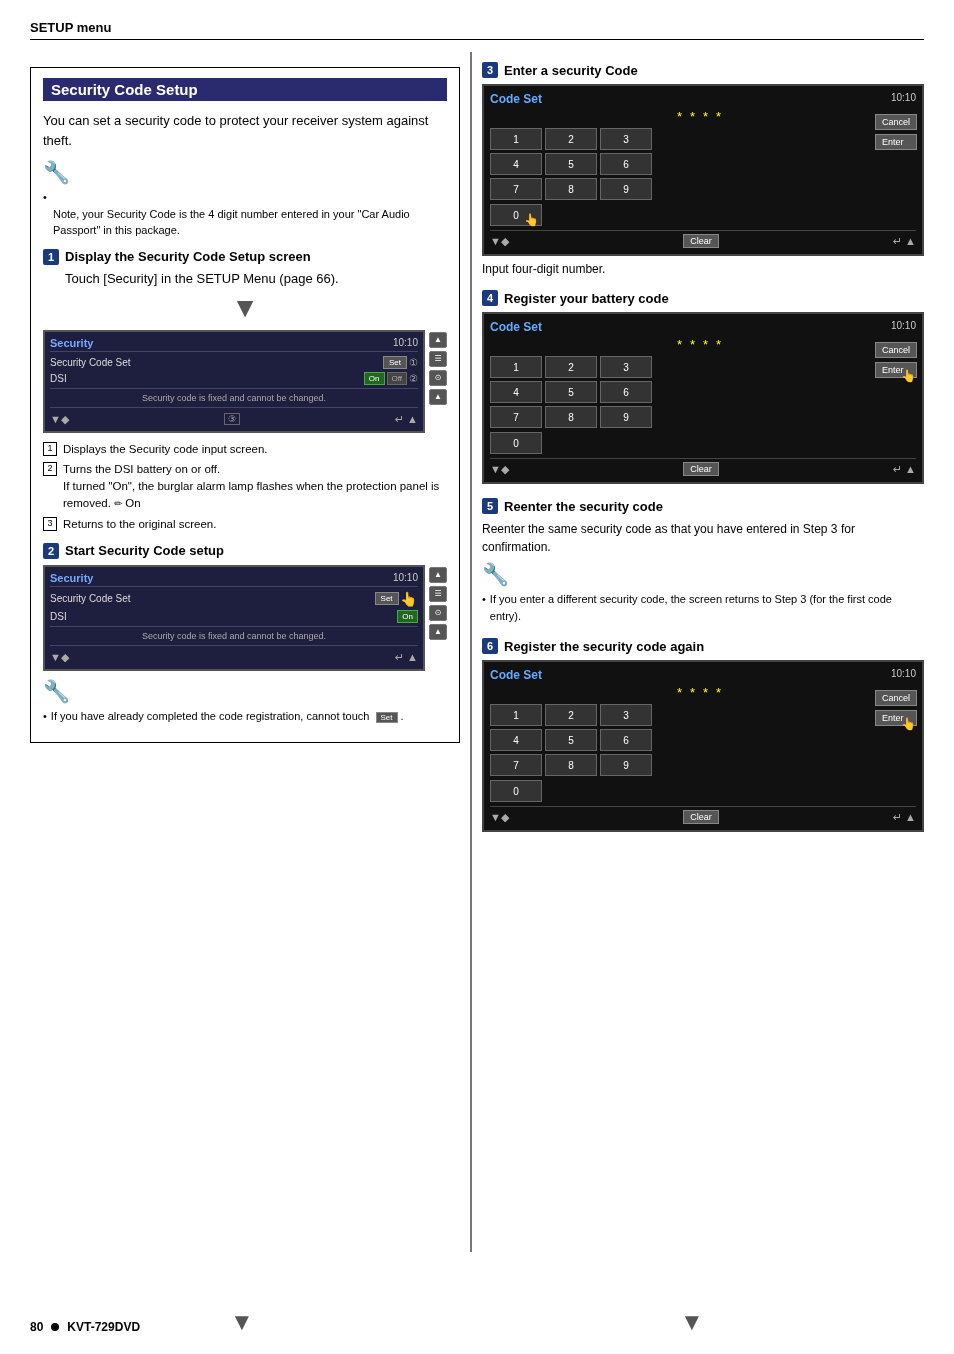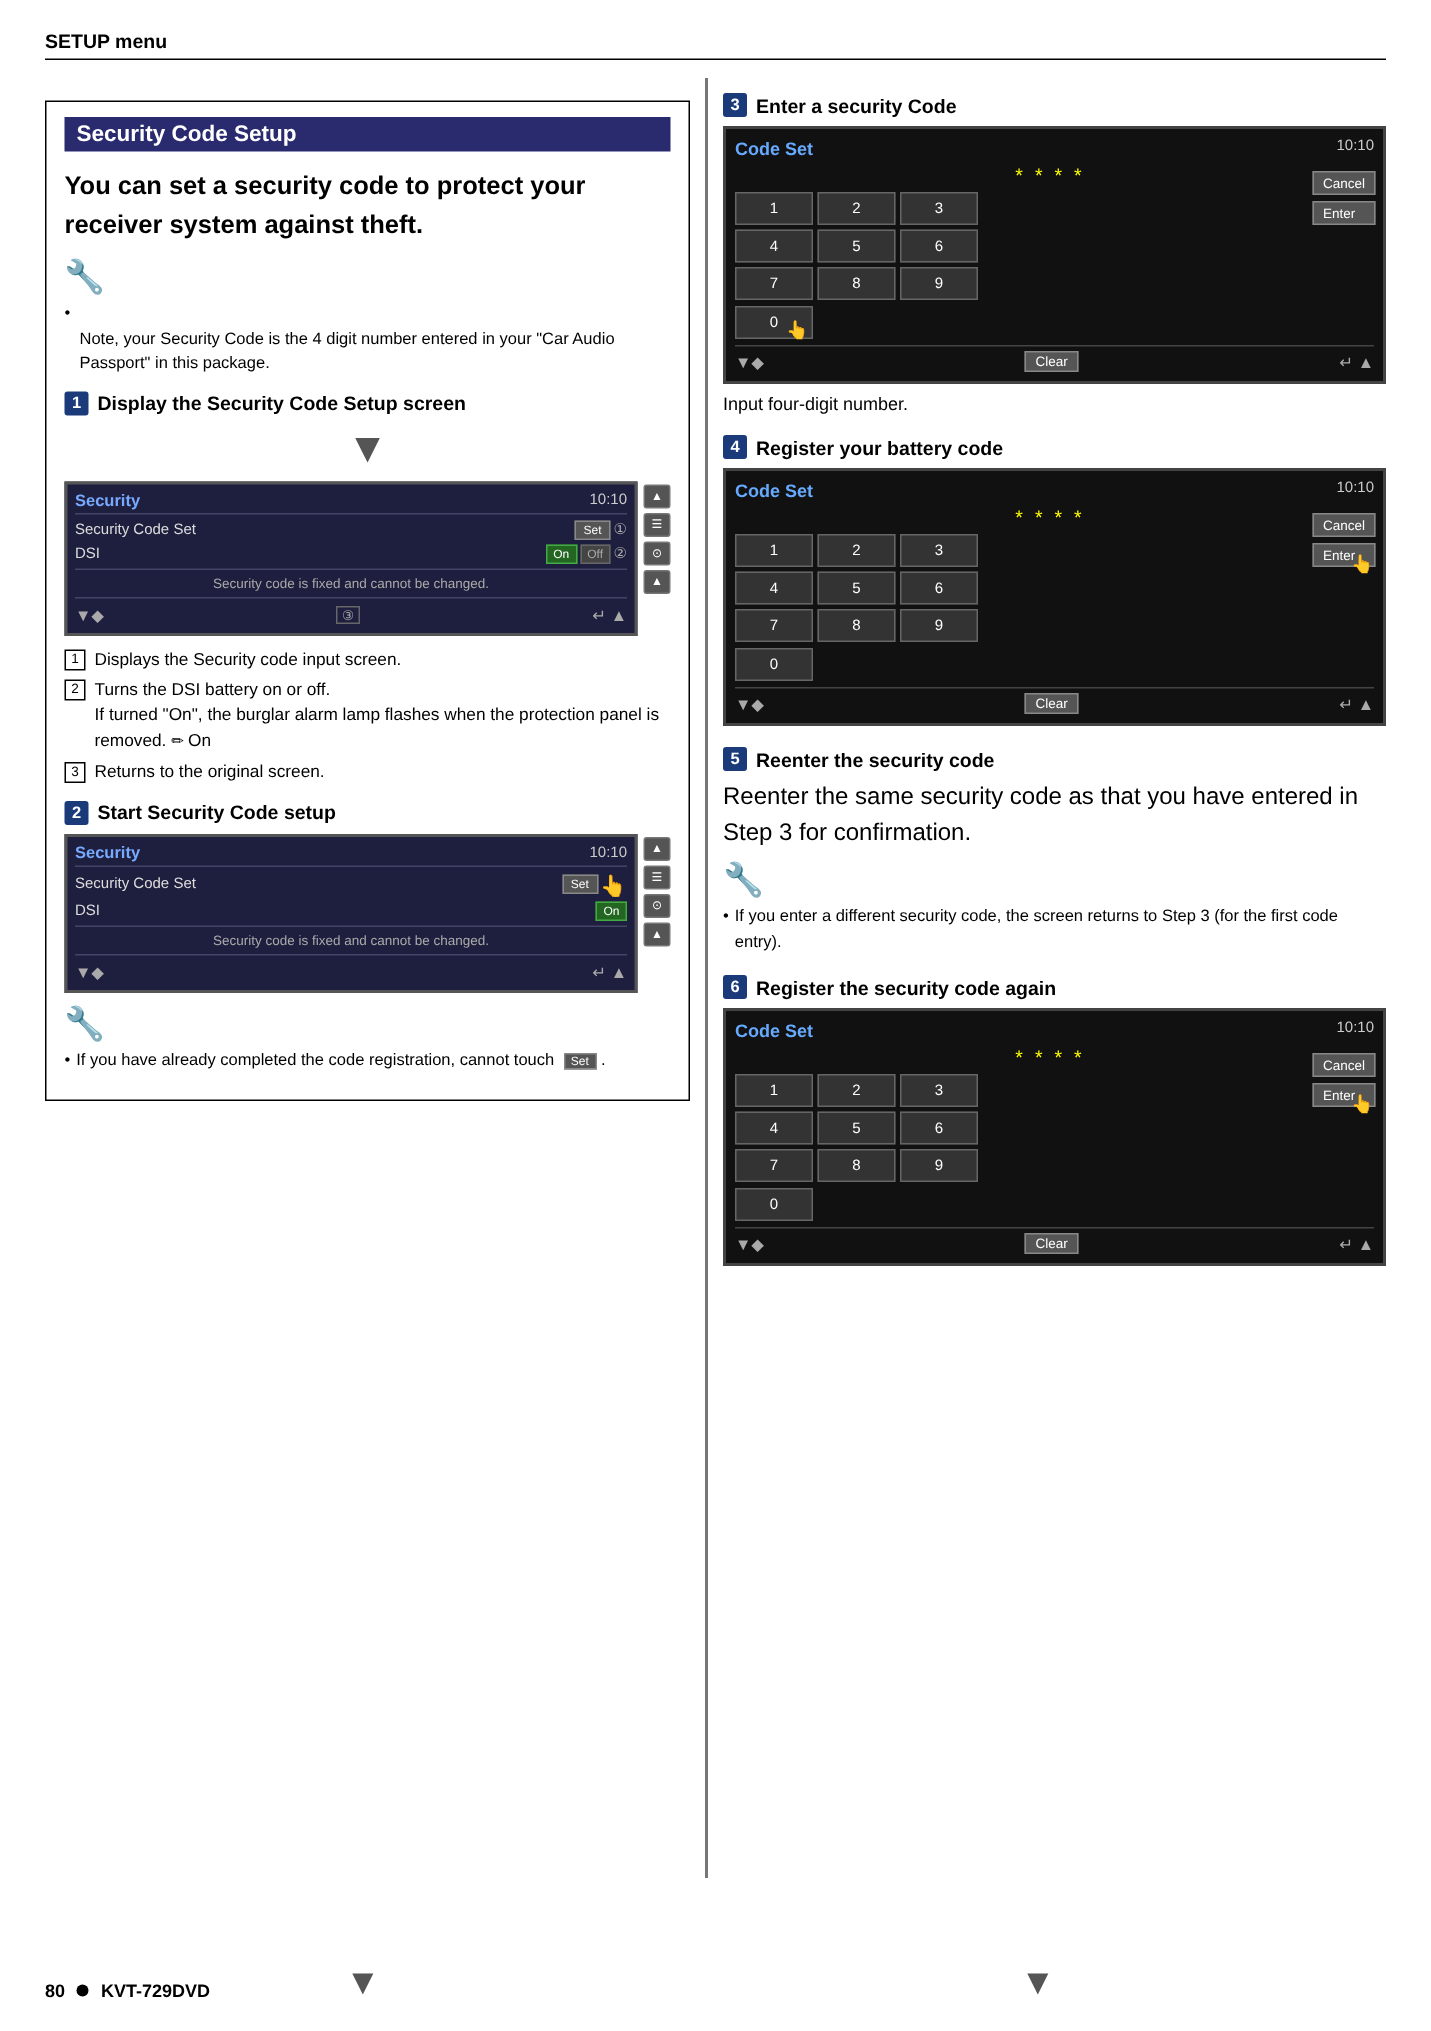--- a/index.html
+++ b/index.html
@@ -41,22 +41,22 @@
       font-weight: bold;
       font-size: 15px;
       background: #2a2a6e;
       color: #fff;
       padding: 3px 8px;
       margin-bottom: 10px;
       display: inline-block;
       width: 100%;
     }
     .intro-text {
-      font-size: 17px;
-      font-weight: bold;
+      font-size: 13px;
+      font-weight: normal;
       margin-bottom: 10px;
       line-height: 1.5;
     }
     .step-heading {
       font-weight: bold;
       font-size: 13px;
       margin: 10px 0 6px 0;
       display: flex;
       align-items: center;
       gap: 6px;
@@ -194,20 +194,21 @@
             <span>•</span>
           </div>
           <div style="margin-left:10px; font-size:11px; line-height:1.5;">Note, your Security Code is the 4 digit number entered in your "Car Audio Passport" in this package.</div>
         </div>
 
         
         <div class="step-heading">
           <span class="step-num">1</span>
           <span>Display the Security Code Setup screen</span>
         </div>
+        <div class="step-text">Touch [Security] in the SETUP Menu (page 66).</div>
 
         
         <div class="arrow-down">▼</div>
 
         
         <div style="margin: 4px 0 8px 0;">
           <div class="screen-with-icons">
             <div style="flex:1; background:#1e1e3e; border:2px solid #555; padding:5px; color:#fff; font-size:10px; position:relative;">
 
               <div style="display:flex; justify-content:space-between; margin-bottom:4px; border-bottom:1px solid #446; padding-bottom:2px;">
@@ -420,21 +421,21 @@
             <span style="font-size:11px; color:#aaa;">↵ ▲</span>
           </div>
         </div>
       </div>
 
       <div class="right-step-block">
         <div class="step-heading">
           <span class="step-num">5</span>
           <span>Reenter the security code</span>
         </div>
-        <div style="font-size:16px; margin-bottom:6px; line-height:1.5;">Reenter the same security code as that you have entered in Step 3 for confirmation.</div>
+        <div style="font-size:12px; margin-bottom:6px; line-height:1.5;">Reenter the same security code as that you have entered in Step 3 for confirmation.</div>
         <div class="note-block">
           <div style="font-size:22px; margin-bottom:3px;">🔧</div>
           <div class="inner-note">
             <span>•</span>
             <span>If you enter a different security code, the screen returns to Step 3 (for the first code entry).</span>
           </div>
         </div>
       </div>
 
       <div class="right-step-block">

